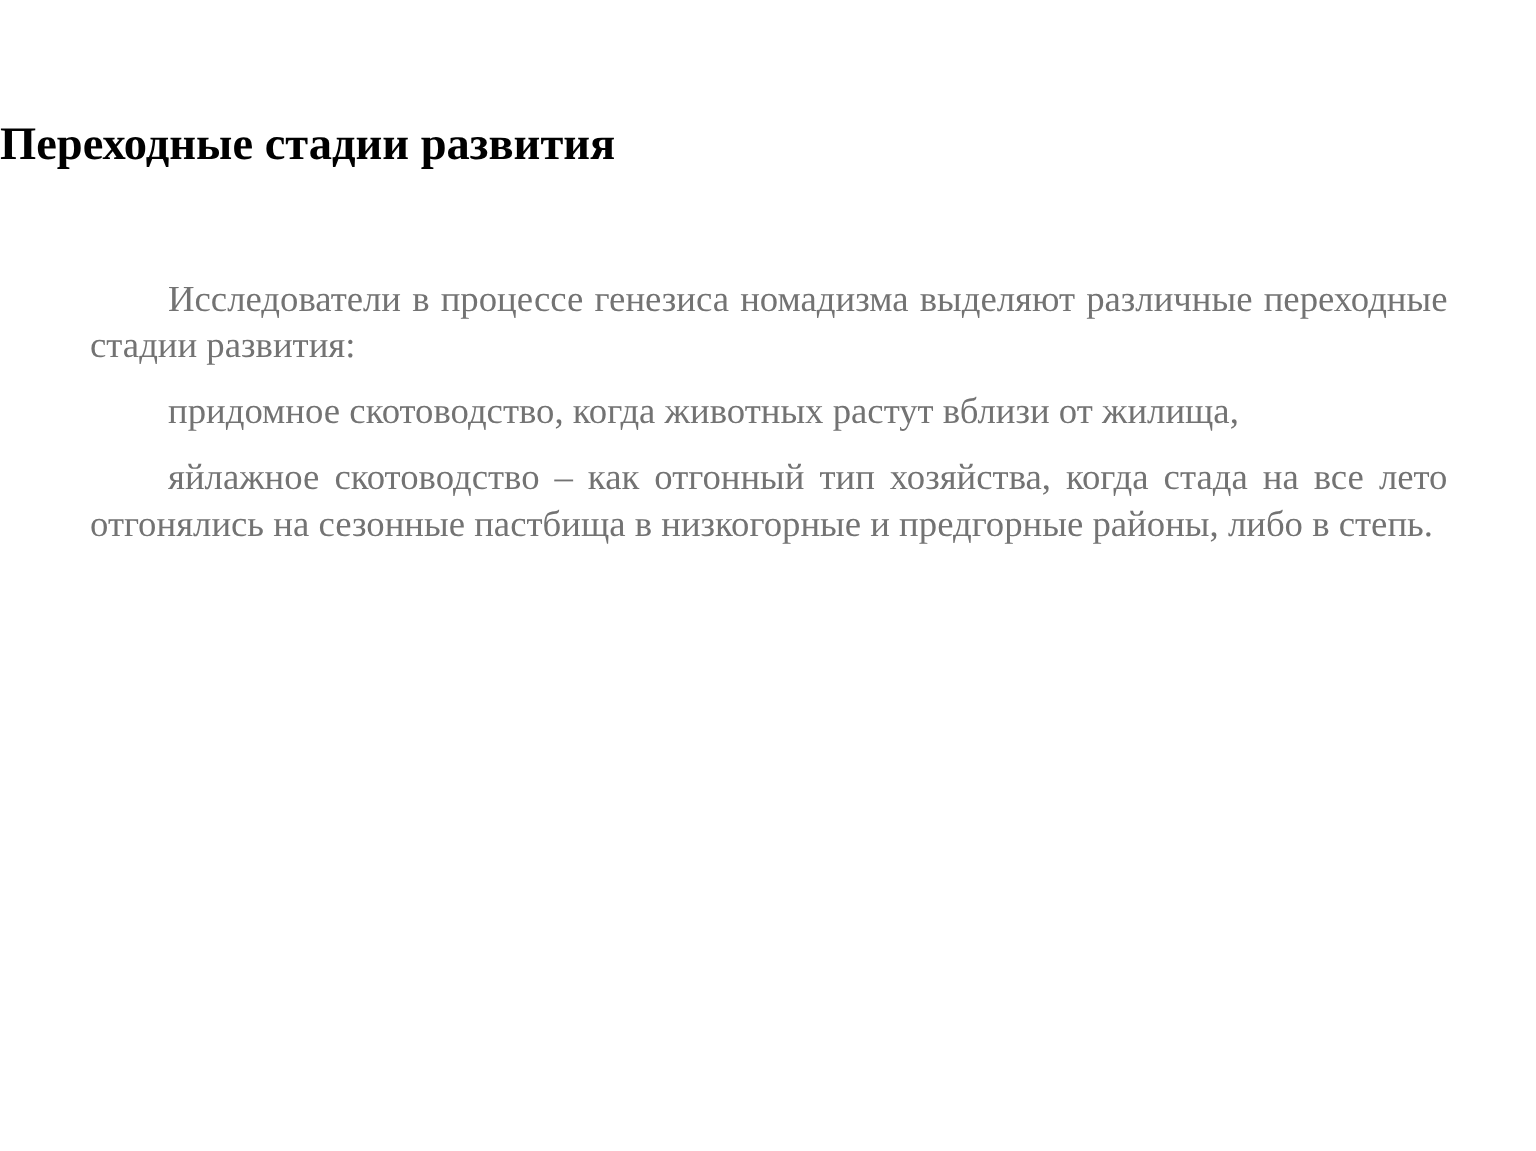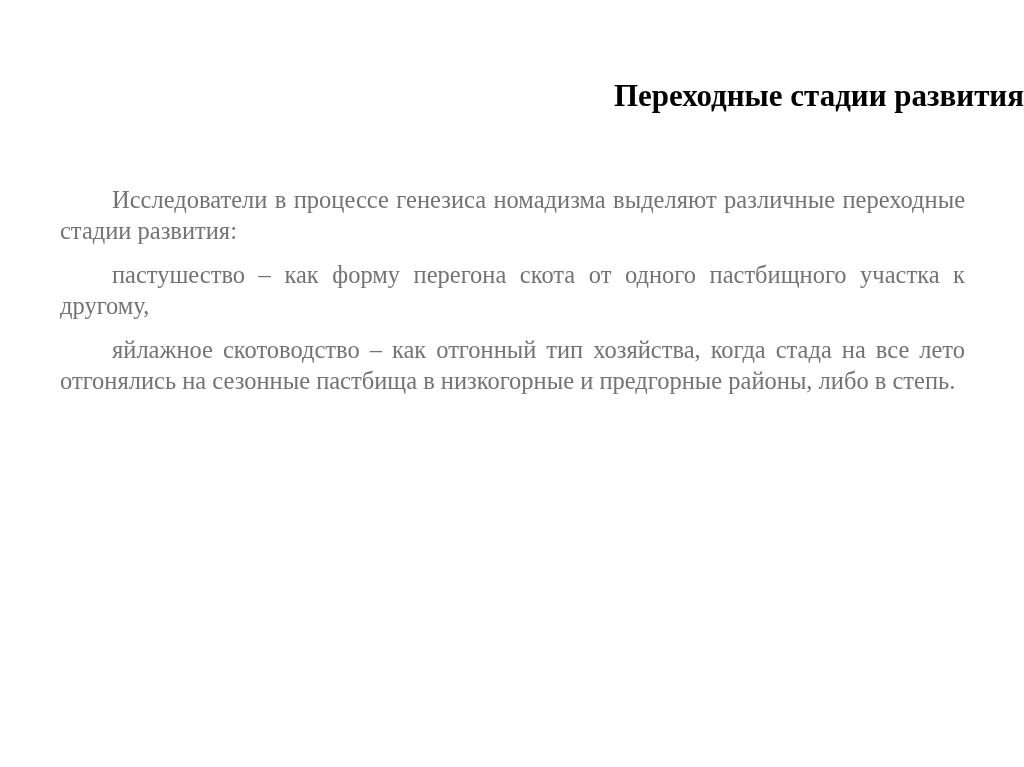--- a/index.html
+++ b/index.html
@@ -1,32 +1,32 @@
 <!DOCTYPE html>
 <html><head>
 <meta charset="utf-8">
 <style>
   html, body { margin: 0; padding: 0; background: #ffffff; }
   body { width: 1024px; height: 767px; position: relative; overflow: hidden; }
   .slide { position: absolute; left: 0; top: 0; width: 1024px; height: 767px; background: #fff; }
   .title {
-    position: absolute; left: 0; top: 76px; width: 1024px; text-align: right;
+    position: absolute; left: 0; top: 76px; width: 1024px; text-align: left;
     font-family: "Liberation Serif", "DejaVu Serif", serif; font-weight: bold;
     font-size: 31px; color: #000; margin: 0; line-height: 40px;
   }
   .body {
     position: absolute; left: 60px; top: 184px; width: 905px;
     font-family: "Liberation Serif", "DejaVu Serif", serif; font-size: 24.5px;
     color: #737373; line-height: 31px;
   }
   .body p { margin: 0 0 13px 0; text-indent: 52px; text-align: justify; }
 </style>
 </head>
 <body>
 
 <div class="slide">
   <h1 class="title">Переходные стадии развития</h1>
   <div class="body">
     <p>Исследователи в процессе генезиса номадизма выделяют различные переходные стадии развития:</p>
-    <p>пастушество – как форму перегона скота от одного пастбищного участка к другому,</p>
+    <p>придомное скотоводство, когда животных растут вблизи от жилища,</p>
     <p>яйлажное скотоводство – как отгонный тип хозяйства, когда стада на все лето отгонялись на сезонные пастбища в низкогорные и предгорные районы, либо в степь.</p>
   </div>
 </div>
 
 </body></html>

